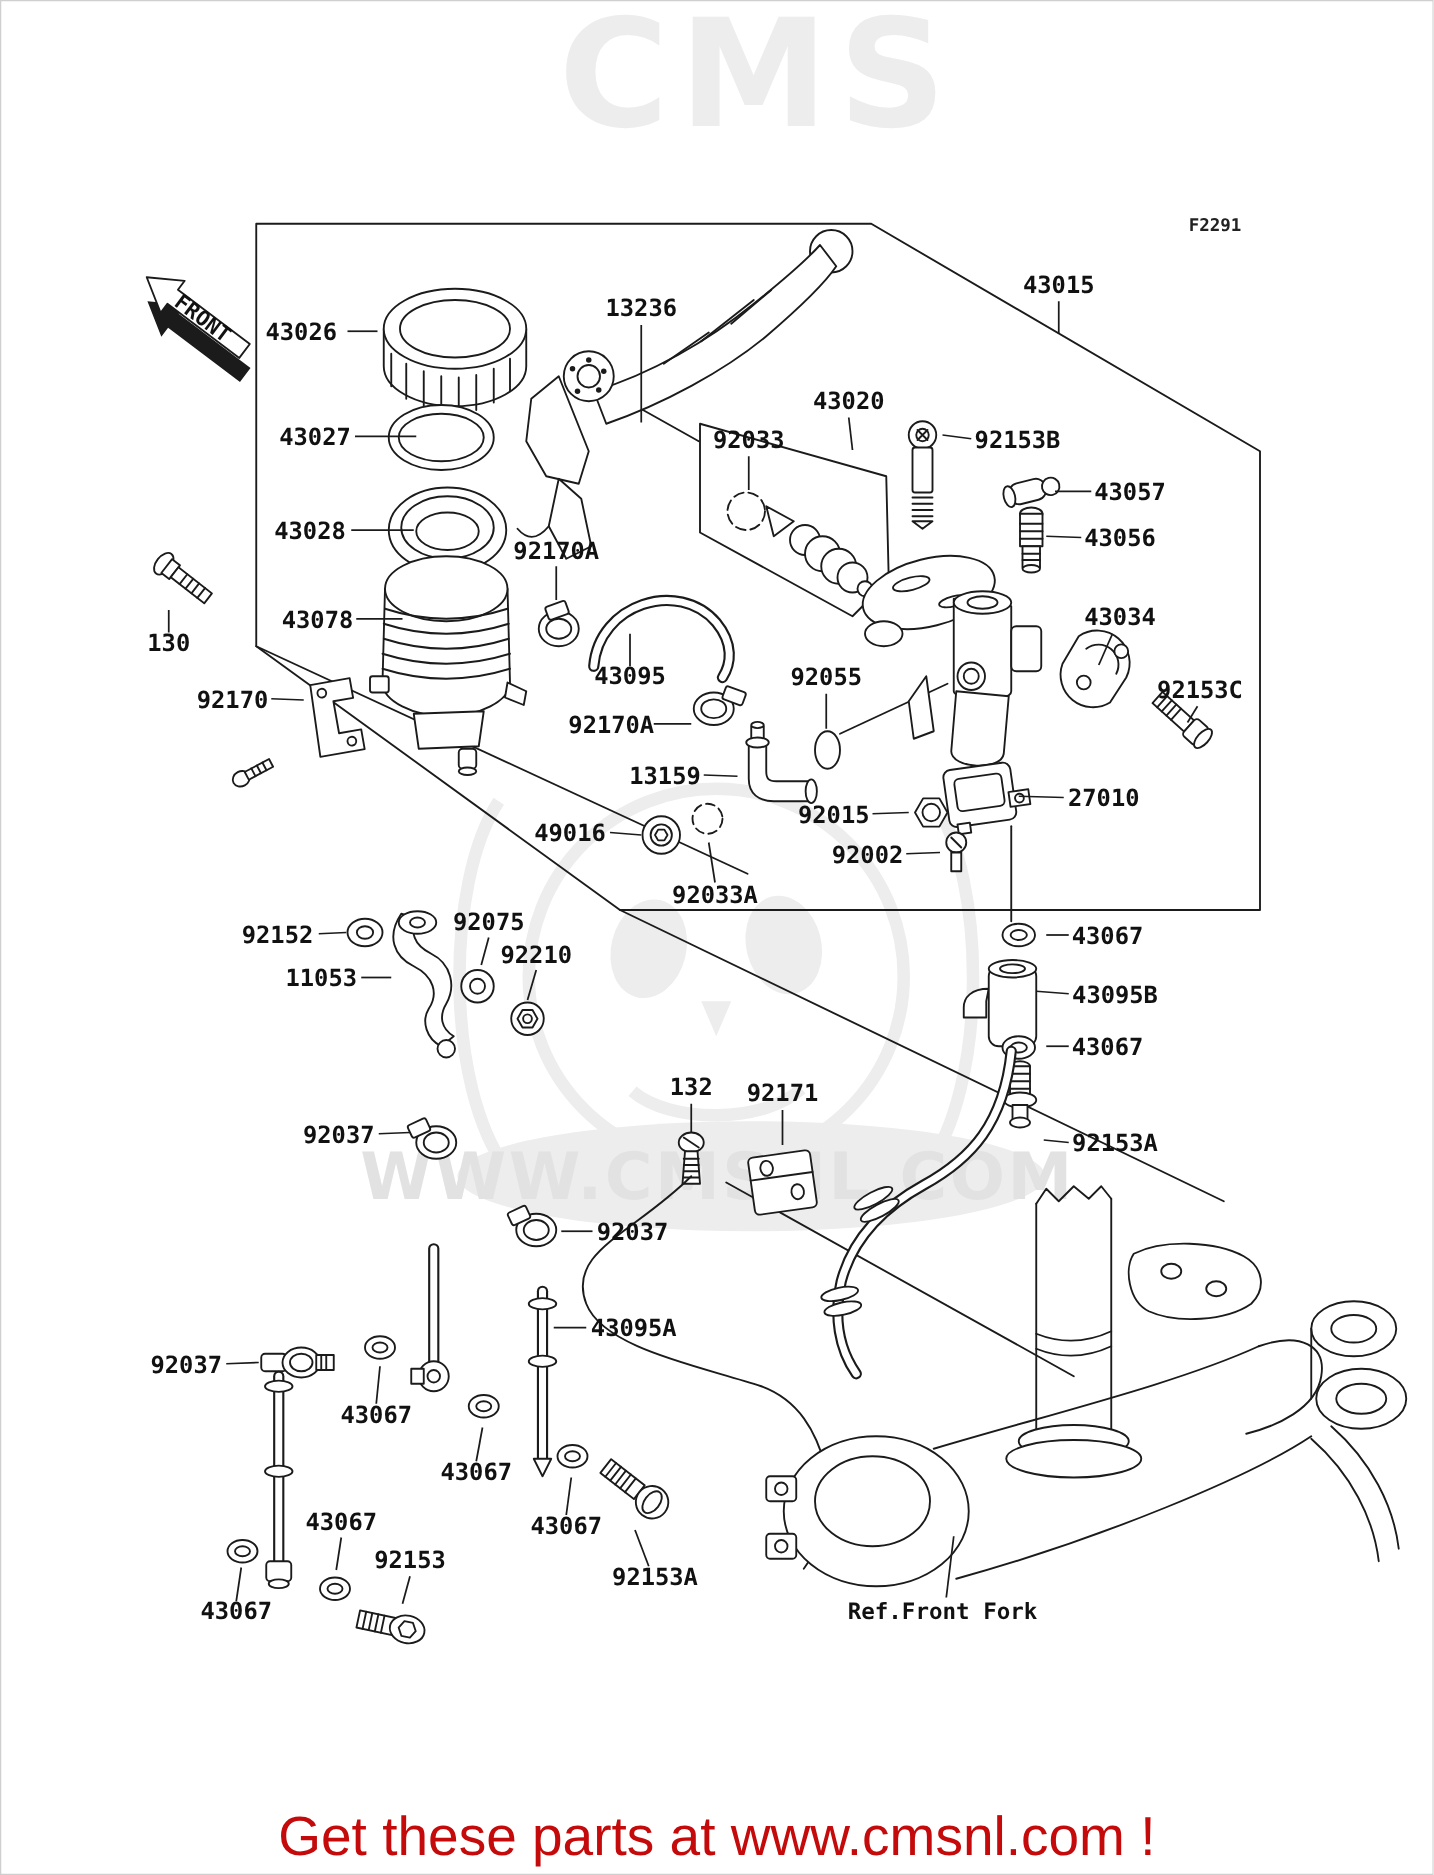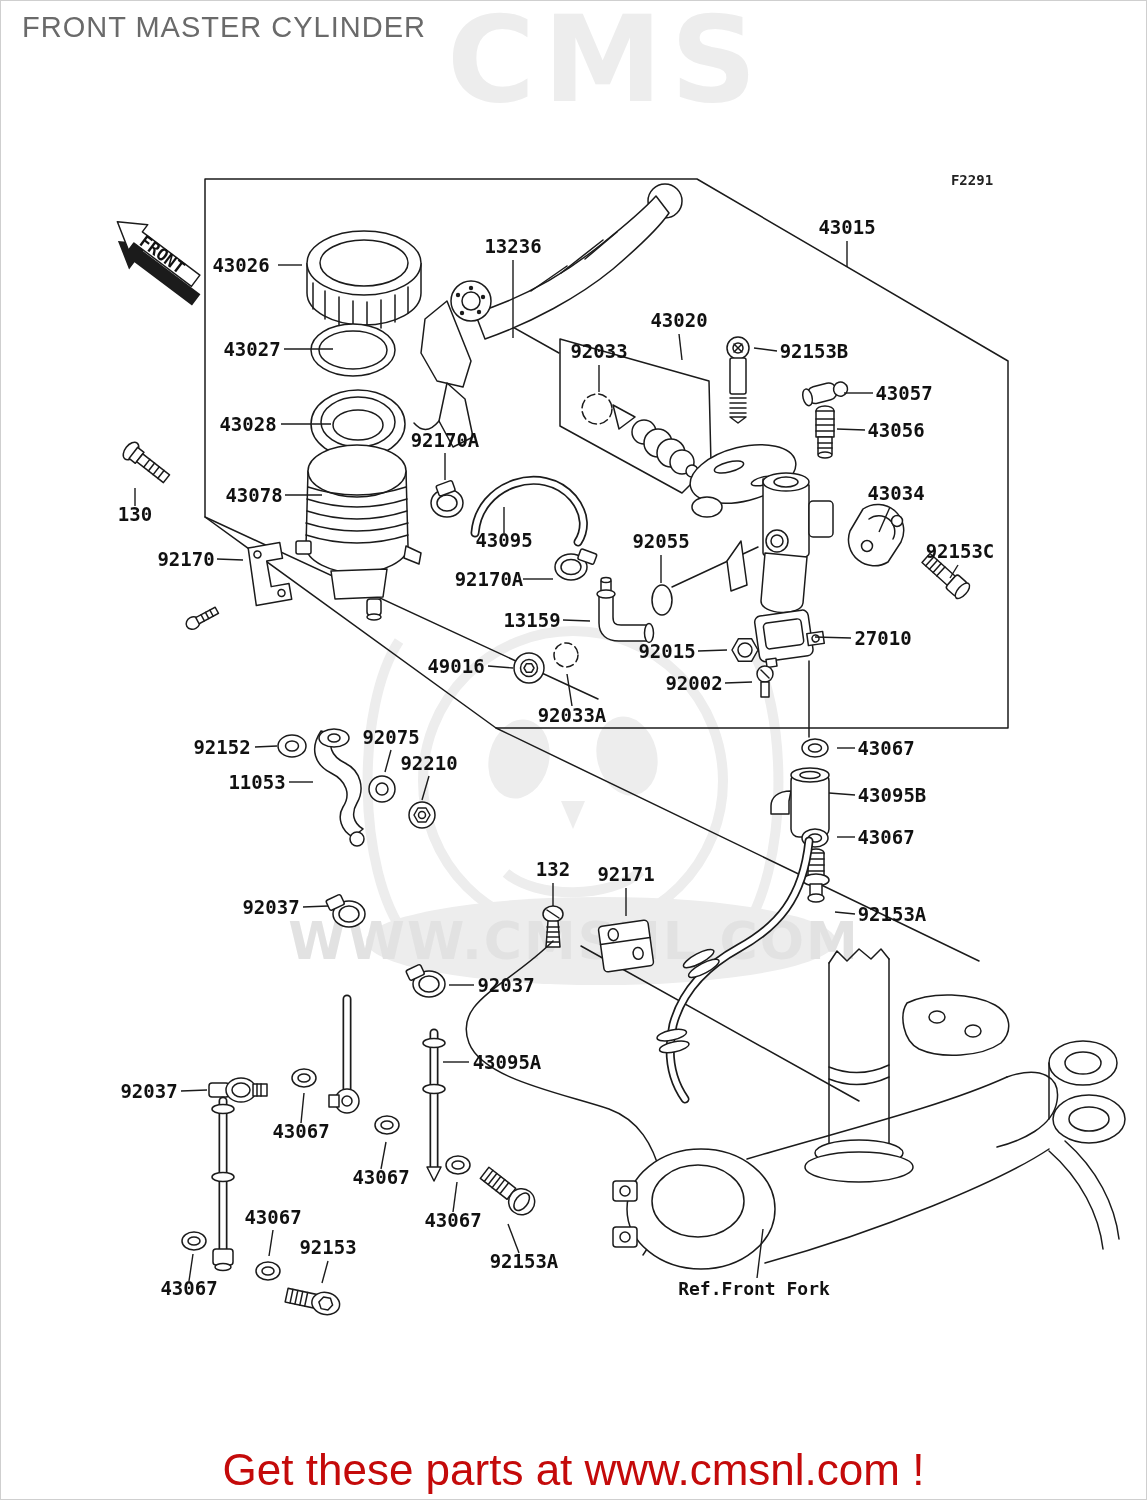--- a/index.html
+++ b/index.html
@@ -23,21 +23,20 @@
   .t-front{font:bold 17px "DejaVu Sans Mono",monospace;fill:#111;}
   .wm-logo{font:bold 120px "DejaVu Sans",sans-serif;fill:#ededed;letter-spacing:8px;}
   .wm-url{font:bold 52px "DejaVu Sans",sans-serif;fill:#e2e2e2;letter-spacing:2px;}
   .wm-ln{fill:none;stroke:#ededed;stroke-width:10;}
   .wm-fill{fill:#ededed;stroke:none;}
 </style>
 </head>
 <body>
 
 <div id="root">
-  <div id="page-title">FRONT MASTER CYLINDER</div>
 
   <svg width="1147" height="1500" viewBox="0 0 1147 1500">
 
     <g>
       <text class="wm-logo" x="605" y="100" text-anchor="middle">CMS</text>
       <g>
         <circle class="wm-ln" cx="572" cy="780" r="150"></circle>
         <path class="wm-ln" d="M398,640 C355,705 355,870 405,935"></path>
         <path class="wm-ln" d="M746,640 C789,705 789,870 739,935"></path>
         <ellipse class="wm-fill" cx="518" cy="758" rx="30" ry="40" transform="rotate(14 518 758)"></ellipse>

